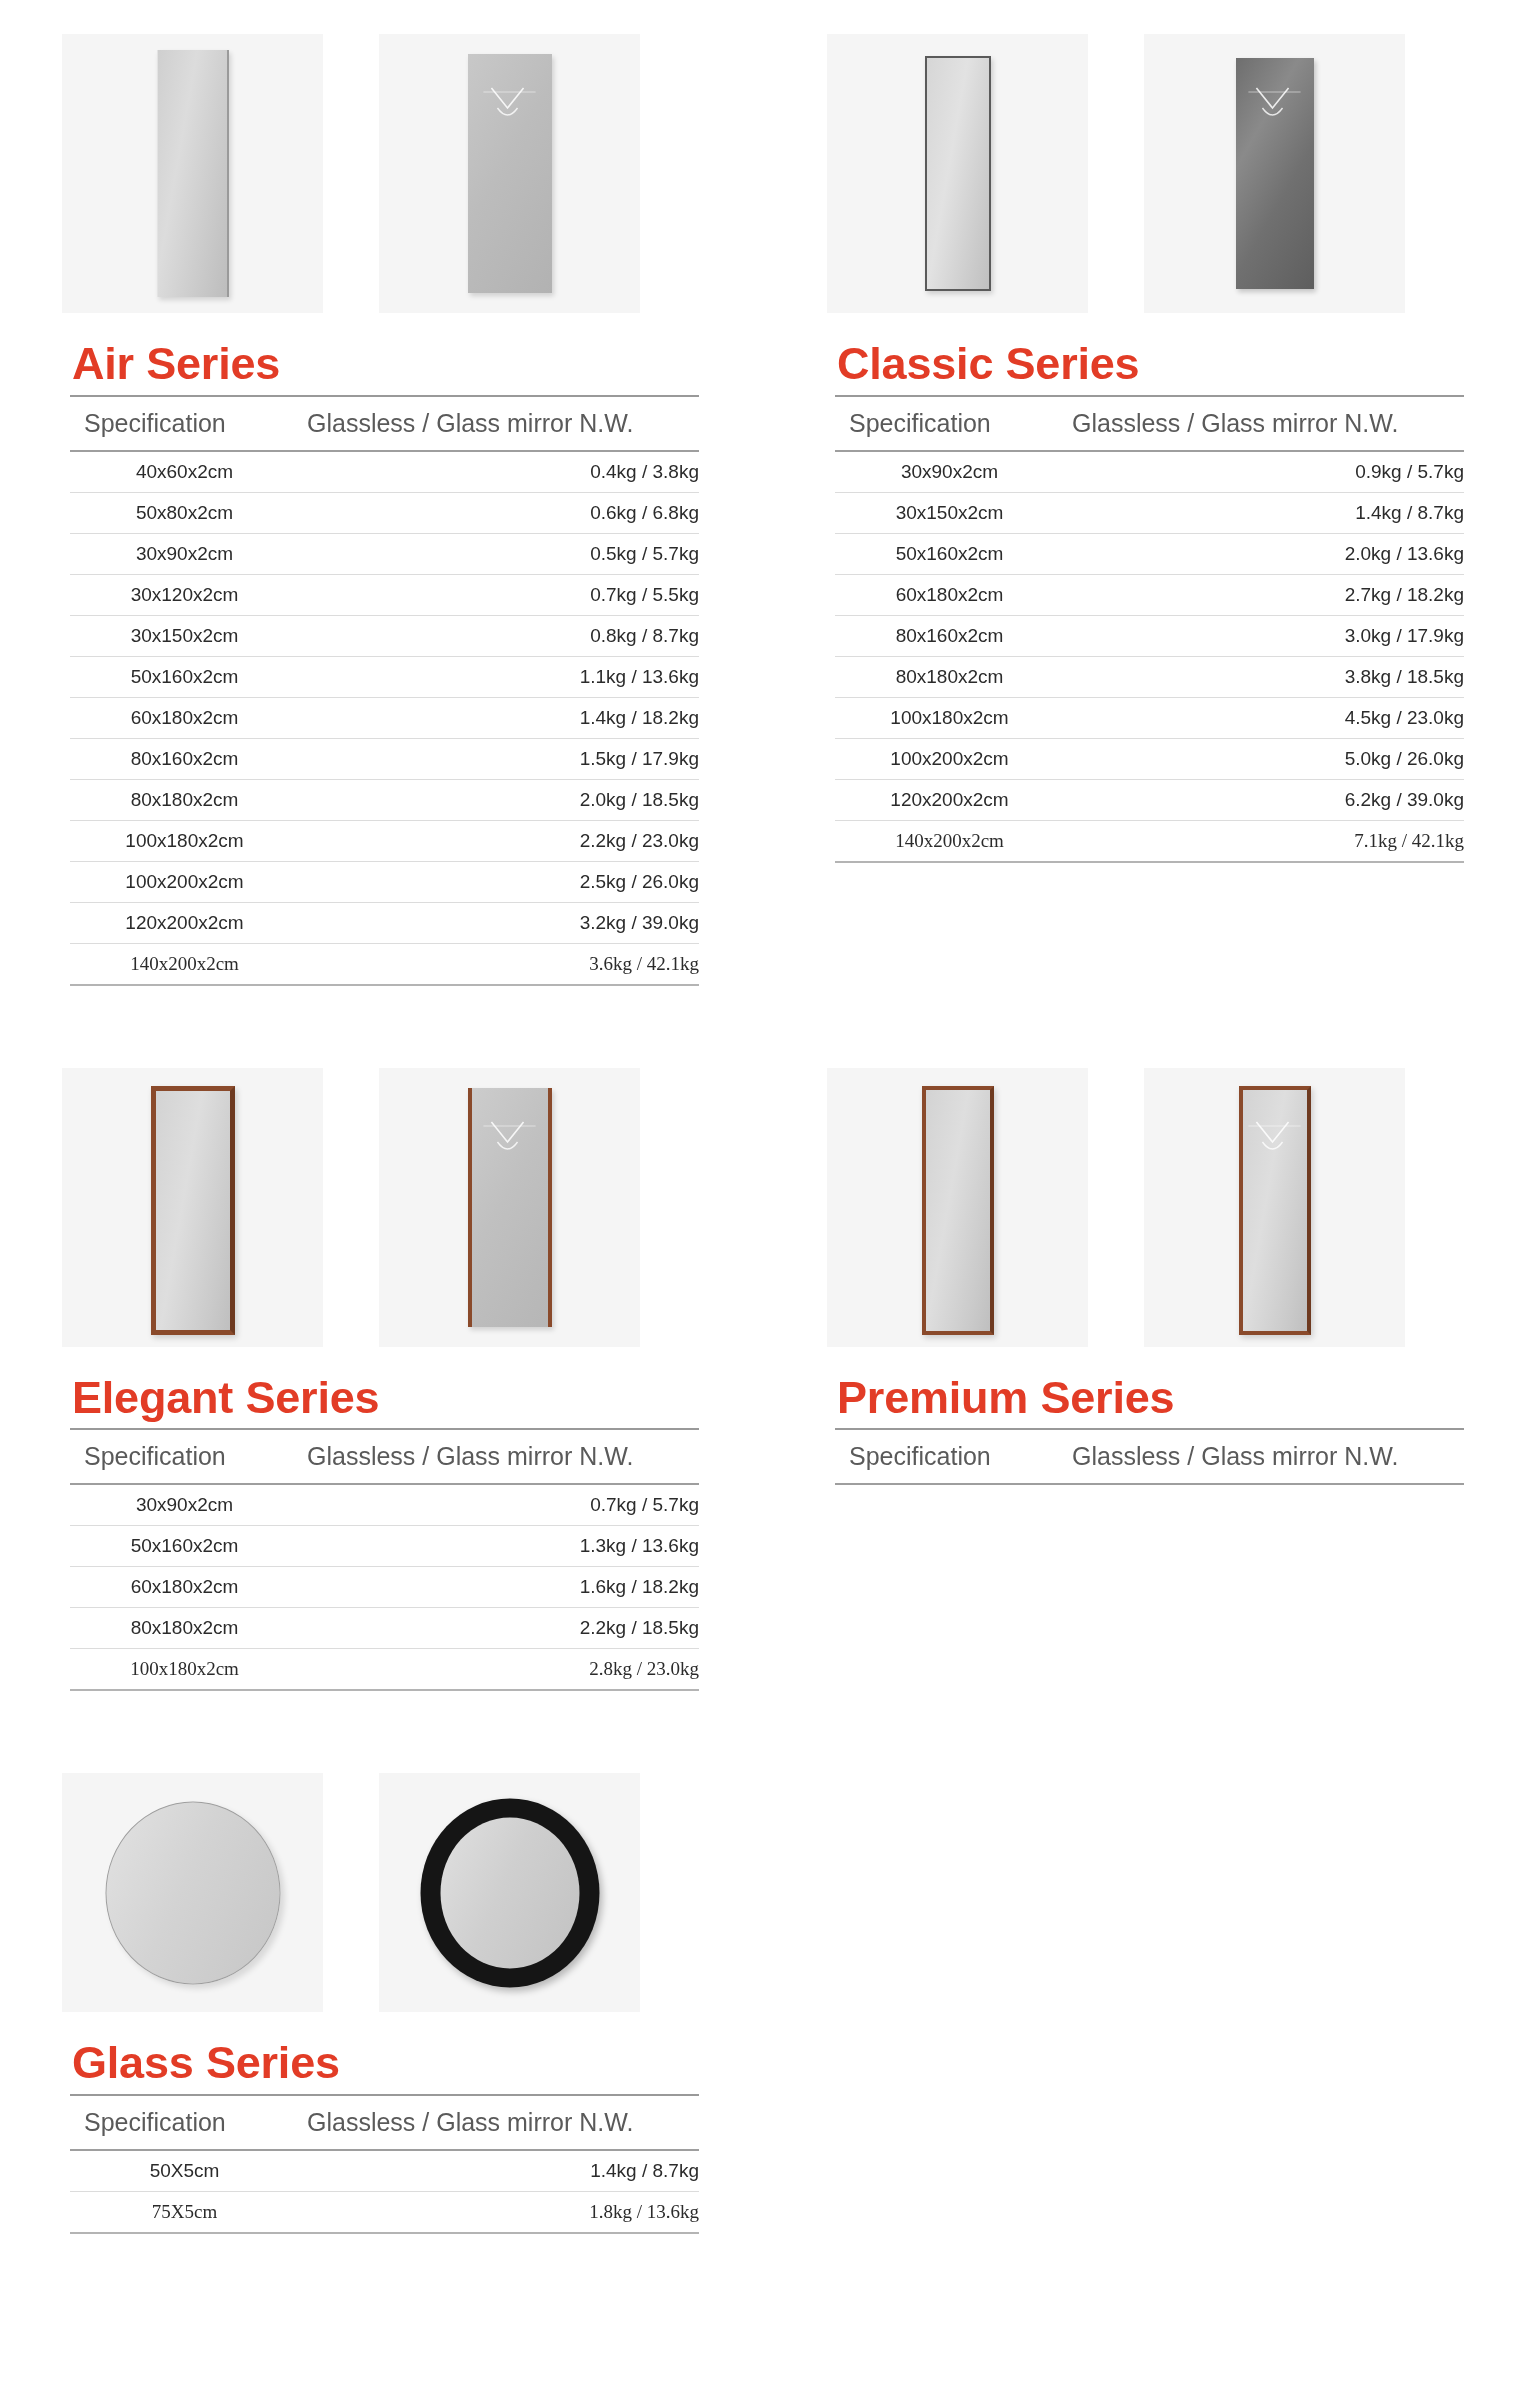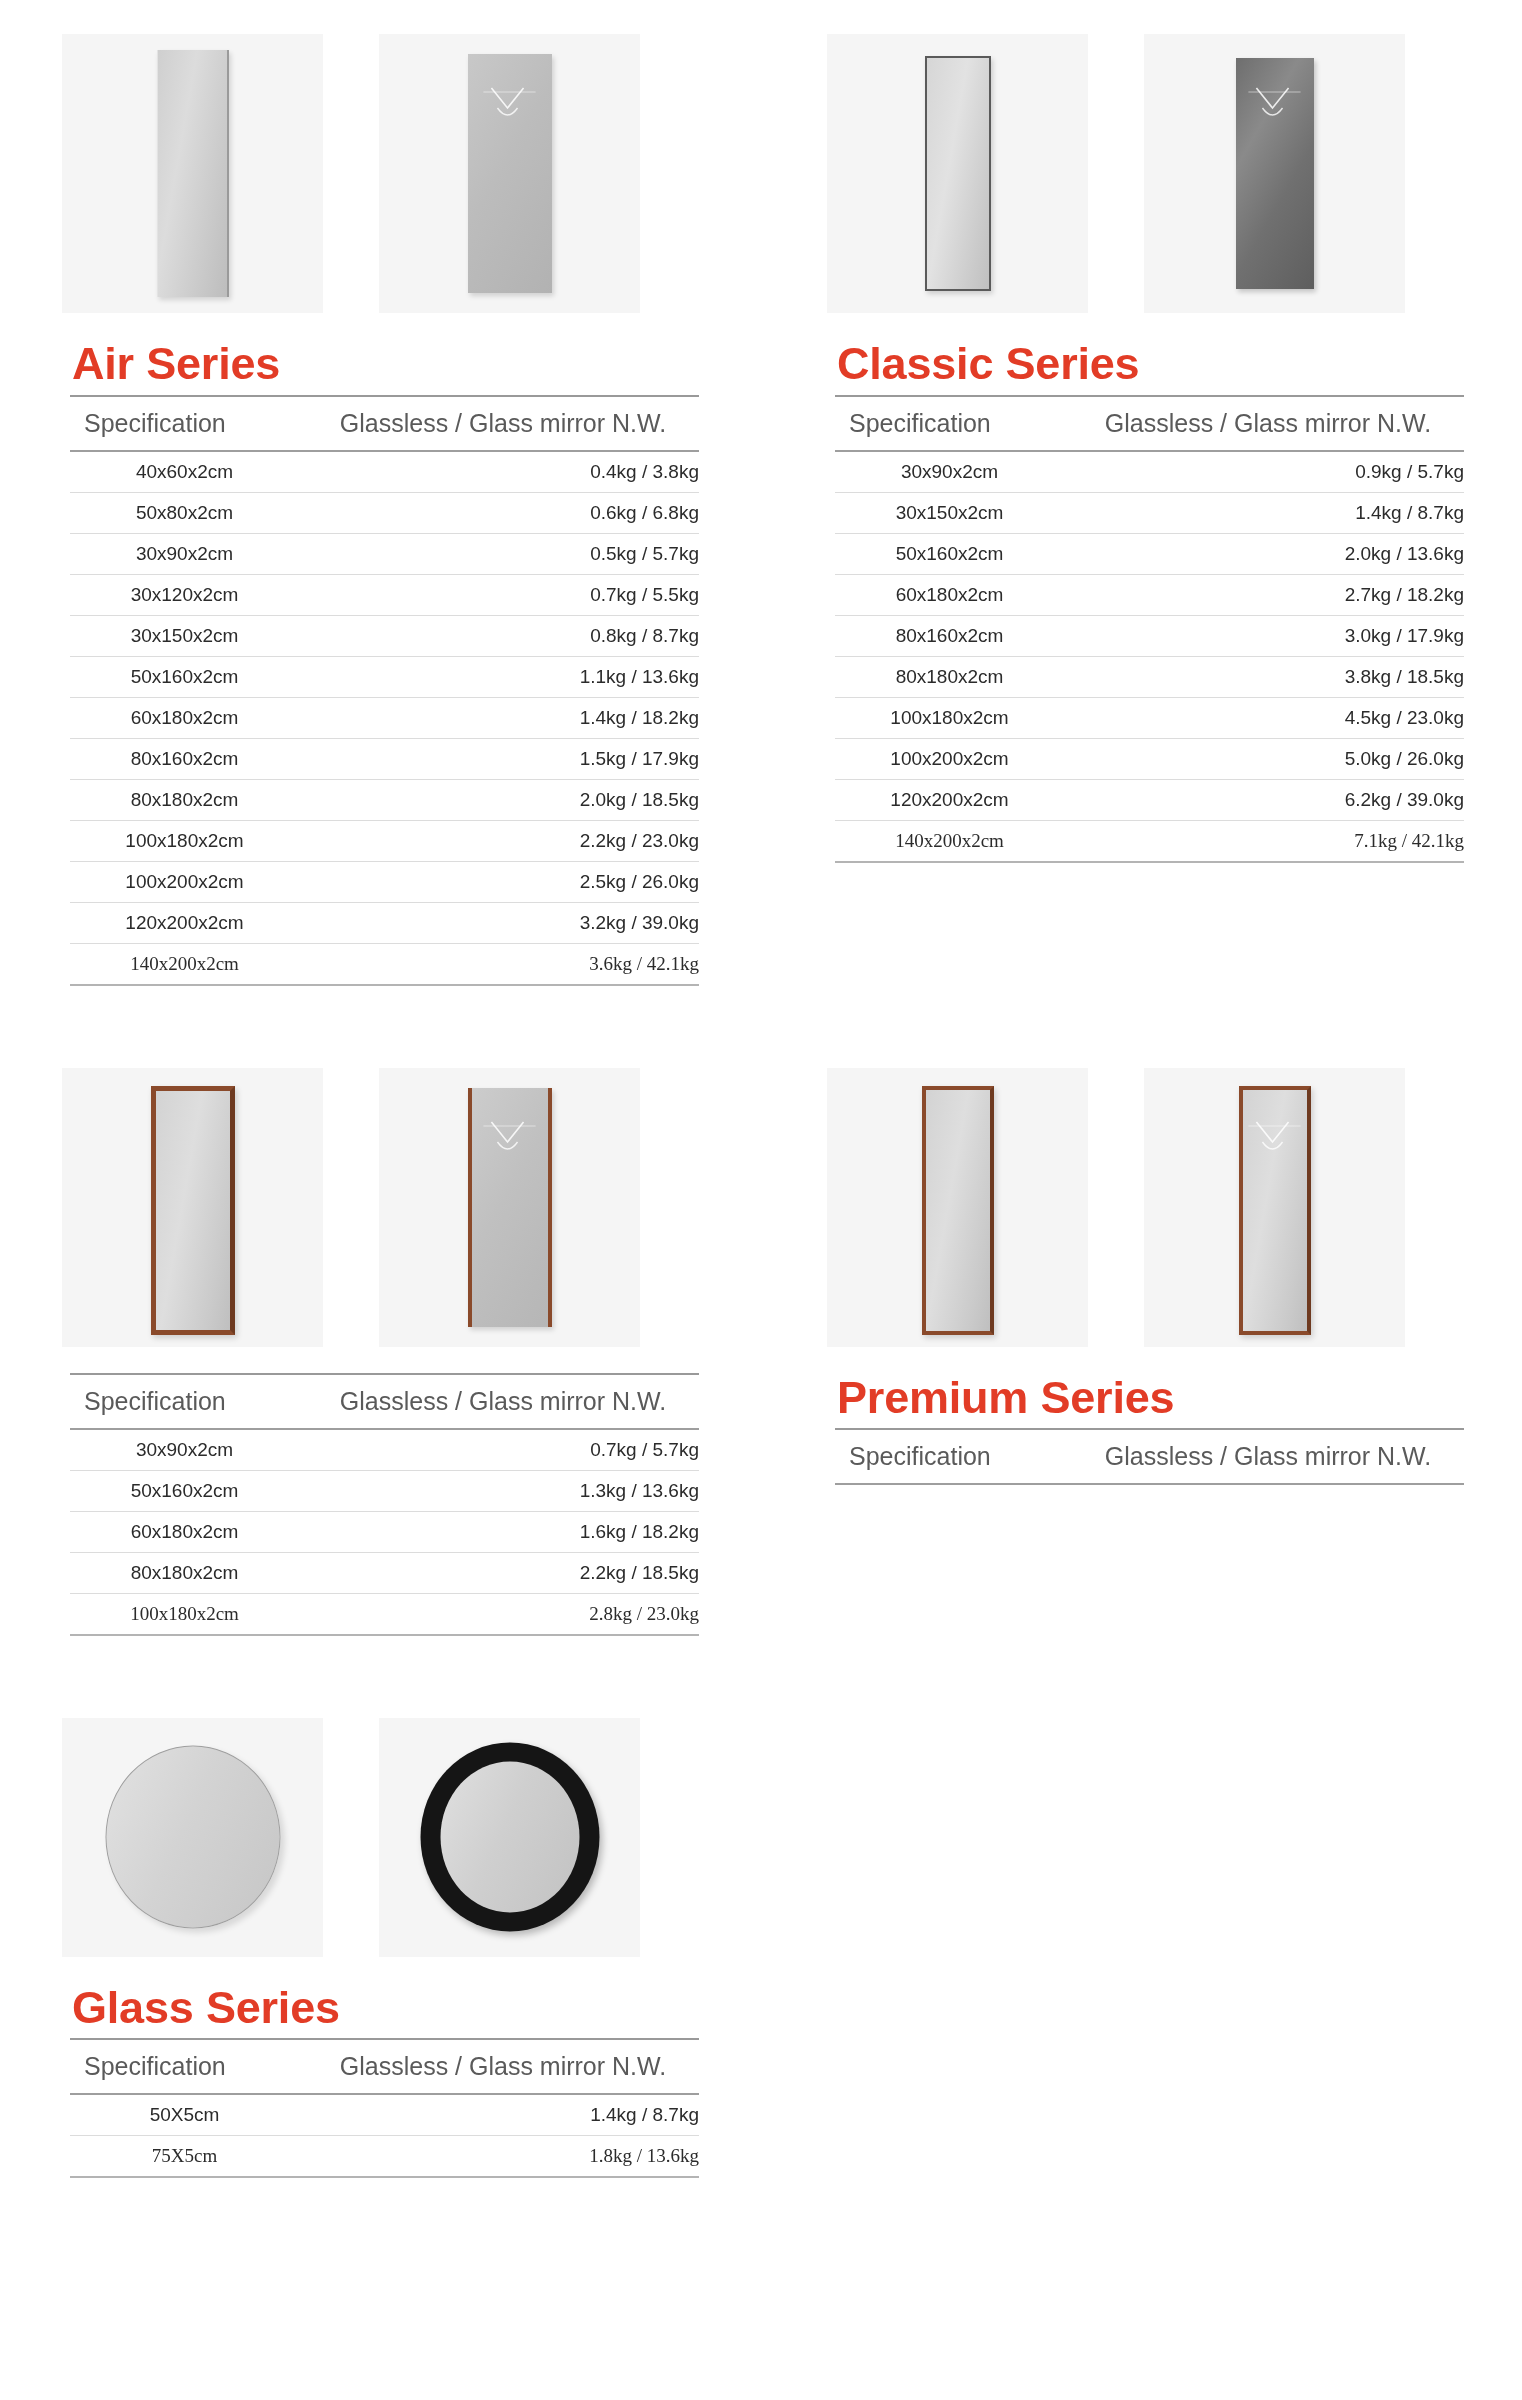--- a/index.html
+++ b/index.html
@@ -189,21 +189,21 @@
     font-size: 25px;
     font-weight: normal;
     color: #5a5a5a;
     padding: 12px 0 12px 0;
     border-top: 2px solid #999999;
     border-bottom: 2px solid #9e9e9e;
     text-align: left;
     white-space: nowrap;
   }
   .spec-table thead th.c1 { width: 229px; padding-left: 14px; }
-  .spec-table thead th.c2 { text-align: center; padding-left: 8px; margin-left: 13px; }
+  .spec-table thead th.c2 { text-align: left; padding-left: 8px; margin-left: 13px; }
 
   .spec-table tbody td {
     font-size: 19px;
     color: #2b2b2b;
     padding: 9px 0;
     border-bottom: 1px solid #dcdcdc;
     text-align: center;
     white-space: nowrap;
   }
   .spec-table tbody tr:last-child td {
@@ -376,20 +376,21 @@
               <div class="panel-light wood-edge"></div>
               <div class="strap">
                 <svg viewBox="0 0 260 42" preserveAspectRatio="none">
                   <path d="M112 2 L128 22 L144 2" fill="none" stroke="#ffffff" stroke-width="1.6" opacity="0.85"></path>
                   <path d="M118 22 q10 14 20 0" fill="none" stroke="#ffffff" stroke-width="1.4" opacity="0.8"></path>
                   <path d="M104 6 L156 6" fill="none" stroke="#ffffff" stroke-width="1.1" opacity="0.5"></path>
                 </svg>
               </div>
             </div>
           </div>
+          <h2 class="series-title">Elegant Series</h2>
           <table class="spec-table">
             <thead>
               <tr>
                 <th class="c1">Specification</th>
                 <th class="c2">Glassless / Glass mirror N.W.</th>
               </tr>
             </thead>
             <tbody>
               <tr>
                 <td class="c1">30x90x2cm</td>

